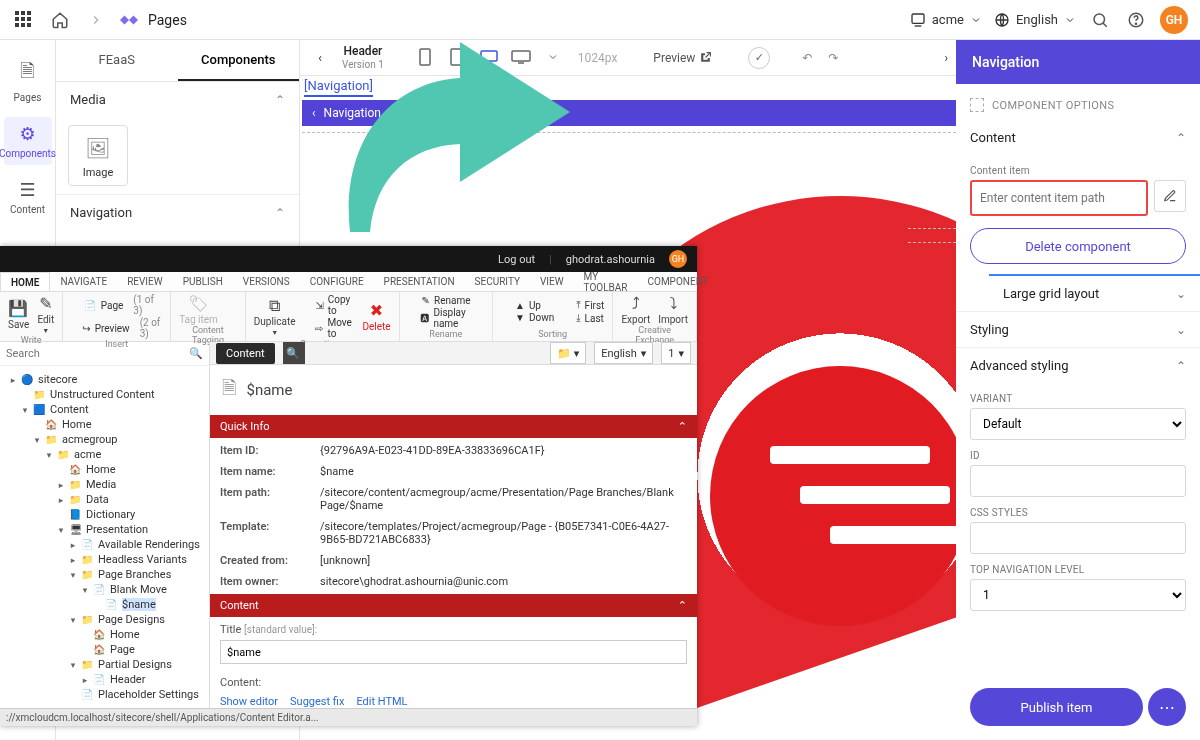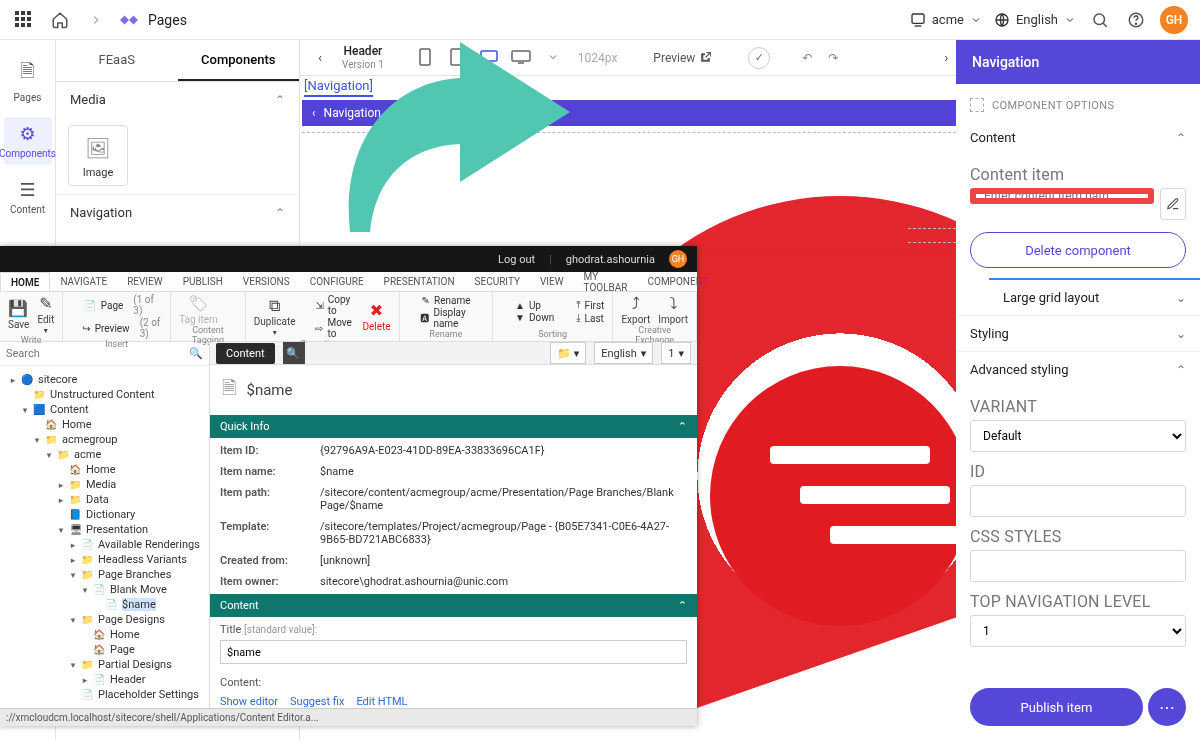--- a/index.html
+++ b/index.html
@@ -68,23 +68,23 @@
 .big-arrow { position:absolute; left:300px; top:32px; z-index:5; color:#51c6b1; }
 
 
 .right-panel { position:absolute; right:0; top:40px; width:244px; bottom:0; background:#fff; display:flex; flex-direction:column; }
 .rp-title { background:#5548d9; color:#fff; padding:14px 16px; font-size:14px; font-weight:500; }
 .rp-section-label { display:flex; align-items:center; gap:8px; padding:14px 14px 8px; font-size:11px; letter-spacing:0.4px; color:#888; }
 .rp-section-label .dashed-box { width:14px; height:14px; border:1px dashed #aaa; }
 .rp-acc-head { display:flex; align-items:center; justify-content:space-between; padding:10px 14px; font-size:13px; color:#222; cursor:pointer; }
 .rp-acc-head .chev { font-size:12px; color:#777; }
 .rp-body { padding: 4px 14px 10px; }
-.rp-body .field-label { font-size:16px; color:#777; margin:6px 0 4px; letter-spacing:0.2px; }
+.rp-body .field-label { font-size:10px; color:#777; margin:6px 0 4px; letter-spacing:0.2px; }
 .rp-body .input-row { display:flex; gap:6px; }
-.rp-body .input-row input { flex:1; height:16px; border:6px solid #ef4444; border-radius:3px; padding:0 8px; font-size:12px; }
+.rp-body .input-row input { flex:1; height:36px; border:2px solid #ef4444; border-radius:3px; padding:0 8px; font-size:12px; }
 .rp-body .sq-btn { width:32px; height:32px; border:1px solid #d7d7d7; border-radius:3px; display:flex; align-items:center; justify-content:center; cursor:pointer; color:#555; font-size:14px; }
 .rp-body .pill-btn { margin-top:12px; width:100%; height:36px; border:1px solid #5548d9; border-radius:18px; background:#fff; color:#5548d9; font-size:13px; cursor:pointer; }
 .rp-body select, .rp-body .txt { width:100%; height:32px; border:1px solid #d7d7d7; border-radius:3px; padding:0 8px; font-size:12px; background:#fff; }
 .rp-footer { margin-top:auto; padding:10px 14px 14px; display:flex; gap:5px; align-items:center; }
 .rp-footer .publish { flex:1; height:38px; background:#5548d9; color:#fff; border:none; border-radius:19px; font-size:13px; cursor:pointer; }
 .rp-footer .more { width:38px; height:38px; border-radius:50%; background:#5548d9; color:#fff; display:flex; align-items:center; justify-content:center; cursor:pointer; }
 .rp-scroll { overflow-y:auto; flex:1; }
 
 
 .ce-wrap { position:absolute; left:0; top:246px; width:697px; height:480px; z-index:6; box-shadow:0 0 6px rgba(0,0,0,0.35); background:#fff; display:flex; flex-direction:column; font-size:11px; color:#333; }
@@ -120,21 +120,21 @@
 .tree-ind { display:inline-block; }
 
 .ce-right { flex:1; display:flex; flex-direction:column; min-width:0; }
 .ce-right-top { height:28px; background:#f3f3f3; border-bottom:1px solid #ddd; display:flex; align-items:center; padding:0 6px; gap:8px; }
 .ce-content-tab { background:#2a2a2a; color:#fff; font-size:11px; padding:4px 10px; border-radius:2px; }
 .ce-sq { width:22px; height:22px; background:#444; color:#fff; display:flex; align-items:center; justify-content:center; font-size:11px; }
 .ce-right-top .spacer { flex:1; }
 .ce-right-top .drop { height:22px; border:1px solid #ccc; background:#fff; padding:0 6px; font-size:11px; display:flex; align-items:center; gap:4px; }
 .ce-item-name { display:flex; align-items:center; gap:10px; padding:10px 12px; font-size:15px; color:#444; }
 .ce-item-name .doc-ic { font-size:18px; color:#888; }
-.ce-sec-header { background:#0f766e; color:#fff; font-size:11px; padding:5px 10px; display:flex; align-items:center; justify-content:space-between; }
+.ce-sec-header { background:#b91c1c; color:#fff; font-size:11px; padding:5px 10px; display:flex; align-items:center; justify-content:space-between; }
 .ce-kv { padding:6px 10px; display:grid; grid-template-columns:100px 1fr; row-gap:8px; font-size:11px; color:#333; }
 .ce-kv .k { color:#555; font-weight:600; }
 .ce-editor-field-label { padding:6px 10px 2px; font-size:11px; color:#555; }
 .ce-editor-field-label .hint { color:#999; font-size:10px; }
 .ce-editor-input { margin:2px 10px 6px; }
 .ce-editor-input input { width:100%; height:24px; border:1px solid #ccc; padding:0 6px; font-size:11px; }
 .ce-links { display:flex; gap:12px; padding:4px 10px 8px; font-size:11px; }
 .ce-links span { color:#2a6cd4; cursor:pointer; }
 .ce-statusbar { height:18px; background:#e9e9e9; border-top:1px solid #ccc; display:flex; align-items:center; padding:0 6px; font-size:10px; color:#555; overflow:hidden; }
 svg { display:block; }

